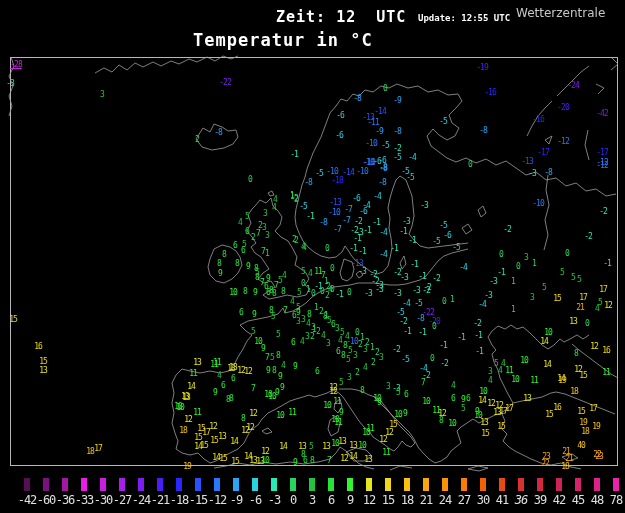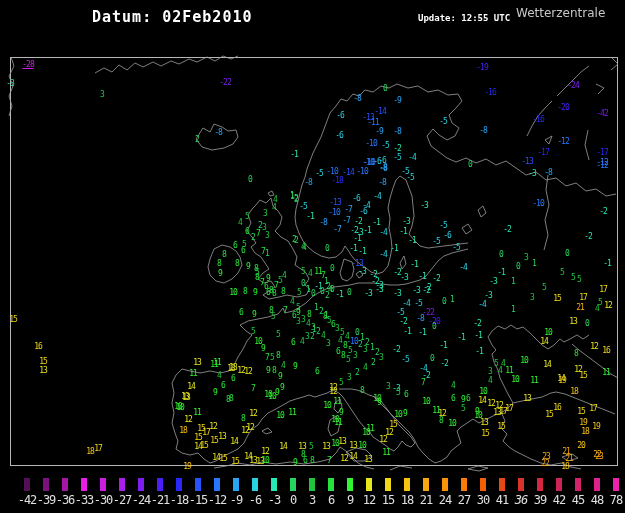--- a/index.html
+++ b/index.html
@@ -21,23 +21,24 @@
   #scale-layer{position:absolute;left:0;top:0;width:625px;height:513px;}
   .scale-bar{position:absolute;top:478px;width:6px;height:13px;}
   .scale-label{position:absolute;top:493px;font-size:12px;color:#e0e0e0;
                transform:translateX(-50%);letter-spacing:-1px;}
 </style>
 </head>
 <body>
 
 <div id="page">
 
-  <span class="hdr" id="hdr-datum">Datum: 02Feb2010</span>
+  <span class="hdr" id="hdr-zeit">Zeit: 12  UTC</span>
   <span class="hdr" id="hdr-update">Update: 12:55 UTC</span>
   <span class="hdr" id="hdr-brand">Wetterzentrale</span>
+  <span class="hdr" id="hdr-title">Temperatur in °C</span>
 
   <div id="map-frame"></div>
 
   <svg id="coast-svg" width="625" height="513" viewBox="0 0 625 513">
     <g fill="none" stroke="#a0a0a0" stroke-width="0.8" stroke-linejoin="round">
       <path d="M95,73 L104,68 L112,72 L119,65 L127,70 L135,63 L143,67 L153,62 L161,66 L171,61 L179,64 L189,59 L197,62 L207,57 L215,61 L223,56 L231,59 L238,56"></path>
       <path d="M11,57 L14,66 L9,76 L13,86 L9,96 L12,106 L9,116"></path>
       <path d="M196,139 L203,128 L210,132 L214,124 L222,127 L228,131 L236,130 L238,137 L233,144 L224,148 L212,150 L202,147 Z"></path>
       <path d="M397,84 L389,88 L381,86 L373,92 L365,90 L359,96 L353,94 L347,101 L341,99 L336,106 L330,113 L327,121 L324,129 L321,137 L317,145 L313,153 L310,161 L307,169 L305,177 L302,185 L300,193 L298,201 L296,209 L295,217 L296,225 L299,233 L303,241 L308,247 L314,252 L321,256 L329,258 L336,257 L342,252 L345,246 L348,250 L351,255 L355,260 L360,264 L366,268 L371,272"></path>
       <path d="M371,272 L377,274 L383,272 L388,266 L390,258 L392,248 L391,238 L389,228 L390,218 L388,208 L390,198 L393,188 L396,180 L400,176 L406,180 L409,188 L412,196 L413,206 L414,216 L412,226 L409,234 L414,240 L420,246 L428,248 L436,247 L444,246 L452,245 L460,244 L468,243"></path>
@@ -57,21 +58,21 @@
       <path d="M346,452 L356,448 L366,450 L372,456 L364,461 L354,461 Z"></path>
       <path d="M330,420 L336,416 L340,423 L338,432 L331,436 L328,429 Z"></path>
       <path d="M335,403 L340,399 L342,407 L338,413 L334,409 Z"></path>
       <path d="M468,469 L478,466 L488,468 L479,471 Z M562,457 L572,454 L578,458 L568,461 Z M262,431 L268,428 L272,432 L266,434 Z M400,263 L404,256 L406,264 L402,269 Z"></path>
       <path d="M462,228 L468,224 L472,230 L466,234 Z M478,210 L483,206 L486,213 L481,217 Z"></path>
       <path d="M548,175 L546,190 L549,205 L545,220 L548,235 L544,250 M588,130 L585,145 L589,160"></path>
     </g>
   </svg>
 
   <div id="stations-layer">
-      <span class="station" style="left: 28px; top: 65px; color: rgb(204, 30, 224); text-decoration: underline;">-28</span>
+      <span class="station" style="left: 16px; top: 65px; color: rgb(204, 30, 224); text-decoration: underline;">-28</span>
       <span class="station" style="left: 10px; top: 84px; color: rgb(40, 232, 180);">-3</span>
       <span class="station" style="left: 102px; top: 95px; color: rgb(34, 196, 62);">3</span>
       <span class="station" style="left: 225px; top: 83px; color: rgb(124, 30, 240);">-22</span>
       <span class="station" style="left: 218px; top: 133px; color: rgb(40, 165, 245);">-8</span>
       <span class="station" style="left: 197px; top: 140px; color: rgb(40, 212, 96);">2</span>
       <span class="station" style="left: 482px; top: 68px; color: rgb(74, 30, 245);">-19</span>
       <span class="station" style="left: 573px; top: 86px; color: rgb(124, 30, 240);">-24</span>
       <span class="station" style="left: 490px; top: 93px; color: rgb(40, 40, 250);">-16</span>
       <span class="station" style="left: 563px; top: 108px; color: rgb(74, 30, 245);">-20</span>
       <span class="station" style="left: 602px; top: 114px; color: rgb(124, 30, 240);">-42</span>
@@ -489,34 +490,34 @@
       <span class="station" style="left: 527px; top: 399px; color: rgb(230, 230, 30);">13</span>
       <span class="station" style="left: 557px; top: 408px; color: rgb(240, 216, 24);">16</span>
       <span class="station" style="left: 549px; top: 415px; color: rgb(240, 216, 24);">15</span>
       <span class="station" style="left: 581px; top: 412px; color: rgb(240, 216, 24);">15</span>
       <span class="station" style="left: 593px; top: 409px; color: rgb(240, 216, 24);">17</span>
       <span class="station" style="left: 501px; top: 427px; color: rgb(240, 216, 24);">15</span>
       <span class="station" style="left: 583px; top: 423px; color: rgb(246, 195, 18);">19</span>
       <span class="station" style="left: 596px; top: 427px; color: rgb(246, 195, 18);">19</span>
       <span class="station" style="left: 585px; top: 432px; color: rgb(246, 195, 18);">18</span>
       <span class="station" style="left: 485px; top: 434px; color: rgb(240, 216, 24);">15</span>
-      <span class="station" style="left: 581px; top: 446px; color: rgb(246, 195, 18);">20</span>
+      <span class="station" style="left: 581px; top: 446px; color: rgb(246, 195, 18);">40</span>
       <span class="station" style="left: 566px; top: 452px; color: rgb(248, 168, 14);">21</span>
       <span class="station" style="left: 569px; top: 459px; color: rgb(248, 168, 14);">21</span>
       <span class="station" style="left: 546px; top: 457px; color: rgb(248, 168, 14);">23</span>
       <span class="station" style="left: 545px; top: 464px; color: rgb(248, 168, 14);">22</span>
       <span class="station" style="left: 597px; top: 455px; color: rgb(248, 168, 14);">22</span>
       <span class="station" style="left: 599px; top: 457px; color: rgb(248, 168, 14);">23</span>
       <span class="station" style="left: 565px; top: 467px; color: rgb(246, 195, 18);">18</span>
     </div>
   <div id="scale-layer">
       <div class="scale-bar" style="left: 24px; background: rgb(85, 16, 85);"></div>
       <span class="scale-label" style="left: 27px; color: rgb(224, 224, 224);">-42</span>
       <div class="scale-bar" style="left: 43px; background: rgb(122, 18, 126);"></div>
-      <span class="scale-label" style="left: 46px; color: rgb(224, 224, 224);">-39</span>
+      <span class="scale-label" style="left: 46px; color: rgb(224, 224, 224);">-60</span>
       <div class="scale-bar" style="left: 62px; background: rgb(163, 23, 163);"></div>
       <span class="scale-label" style="left: 65px; color: rgb(224, 224, 224);">-36</span>
       <div class="scale-bar" style="left: 81px; background: rgb(232, 30, 232);"></div>
       <span class="scale-label" style="left: 84px; color: rgb(224, 224, 224);">-33</span>
       <div class="scale-bar" style="left: 100px; background: rgb(204, 30, 224);"></div>
       <span class="scale-label" style="left: 103px; color: rgb(224, 224, 224);">-30</span>
       <div class="scale-bar" style="left: 119px; background: rgb(168, 30, 234);"></div>
       <span class="scale-label" style="left: 122px; color: rgb(224, 224, 224);">-27</span>
       <div class="scale-bar" style="left: 138px; background: rgb(124, 30, 240);"></div>
       <span class="scale-label" style="left: 141px; color: rgb(224, 224, 224);">-24</span>

